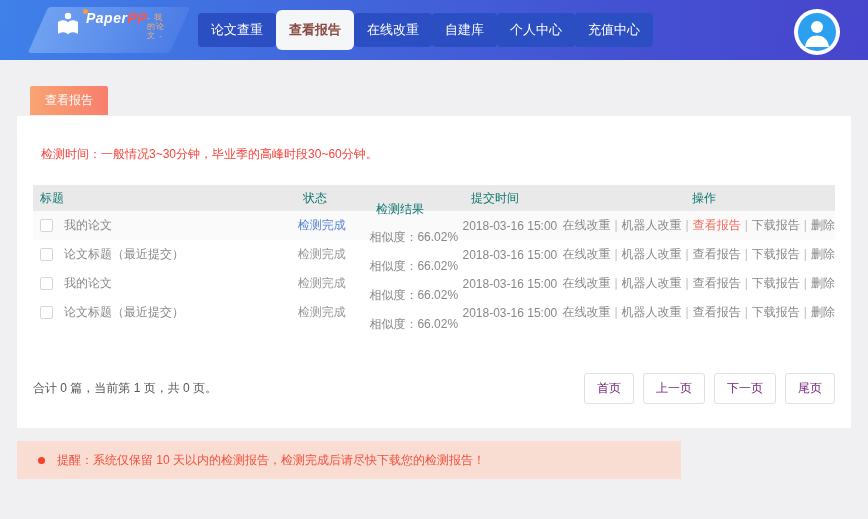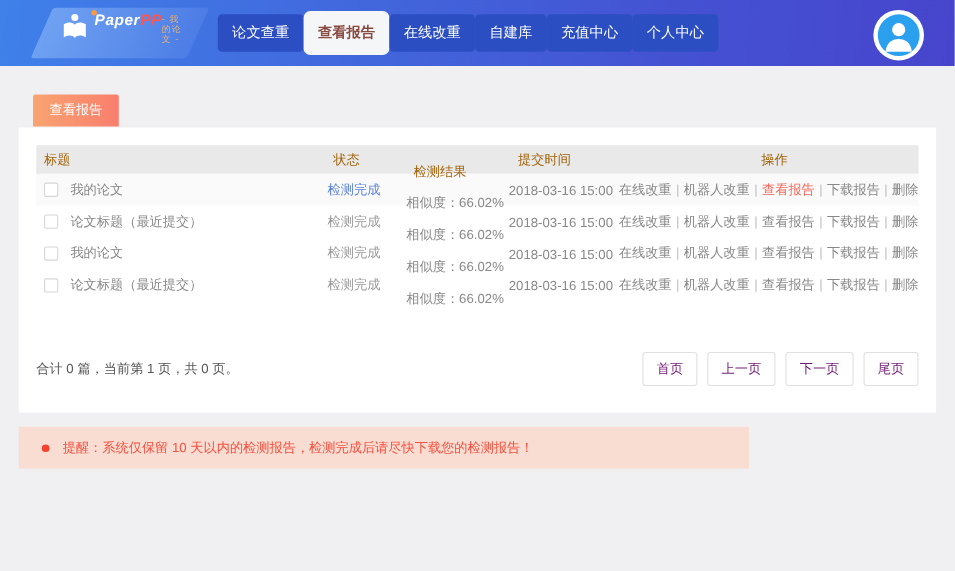--- a/index.html
+++ b/index.html
@@ -67,21 +67,21 @@
   .card {
     margin: 1px 17px 0 17px;
     background: #fff;
     padding: 16px 16px 24px 16px;
   }
   .detect-notice { color: #f5453d; font-size: 12px; margin: 14px 0 22px 8px; }
 
   
   .thead {
     display: flex; background: #e9e9e9; height: 26px; align-items: center;
-    color: #a16207; font-size: 12px;
+    color: #0f766e; font-size: 12px;
   }
   .trow {
     display: flex; height: 29px; align-items: center;
     font-size: 12px; color: #888;
   }
   .trow.hl { background: #fafafa; }
   .c-title { width: 270px; padding-left: 7px; display: flex; align-items: center; gap: 11px; }
   .c-status { width: 73px; }
   .c-result { width: 95px; margin-top: 23px; }
   .c-time { width: 102px; }
@@ -139,40 +139,41 @@
         <span class="brand-tagline">- 我的论文 -</span>
       </span>
     </div>
   </div>
 
   <div class="nav">
     <div class="nav-item">论文查重</div>
     <div class="nav-item active">查看报告</div>
     <div class="nav-item">在线改重</div>
     <div class="nav-item">自建库</div>
+    <div class="nav-item">个人中心</div>
     <div class="nav-item">充值中心</div>
-    <div class="nav-item">个人中心</div>
   </div>
 
   <div class="avatar">
     <div class="avatar-inner">
       <svg width="38" height="38" viewBox="0 0 38 38">
         <circle cx="19" cy="19" r="18" fill="#2aa0ee"></circle>
         <circle cx="19" cy="14" r="6" fill="#ffffff"></circle>
         <path d="M7 34 C8 25 14 22.5 19 22.5 C24 22.5 30 25 31 34 Z" fill="#ffffff"></path>
       </svg>
     </div>
   </div>
 </div>
 
 
 <div class="badge">查看报告</div>
 
 
 <div class="card">
+  <div class="detect-notice">检测时间：一般情况3~30分钟，毕业季的高峰时段30~60分钟。</div>
 
   <div class="thead">
     <div class="c-title">标题</div>
     <div class="c-status">状态</div>
     <div class="c-result">检测结果</div>
     <div class="c-time">提交时间</div>
     <div class="c-actions">操作</div>
   </div>
 
   <div class="trow hl">

